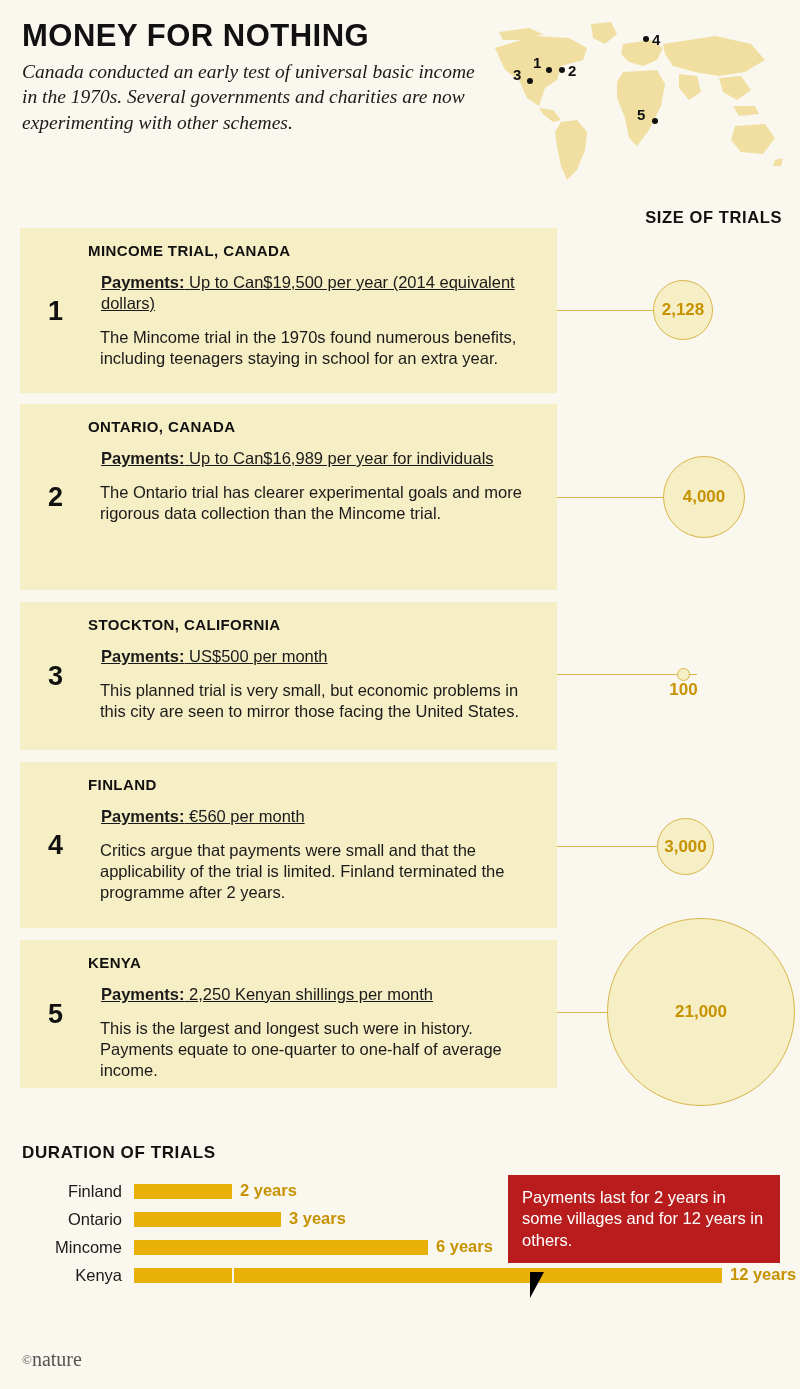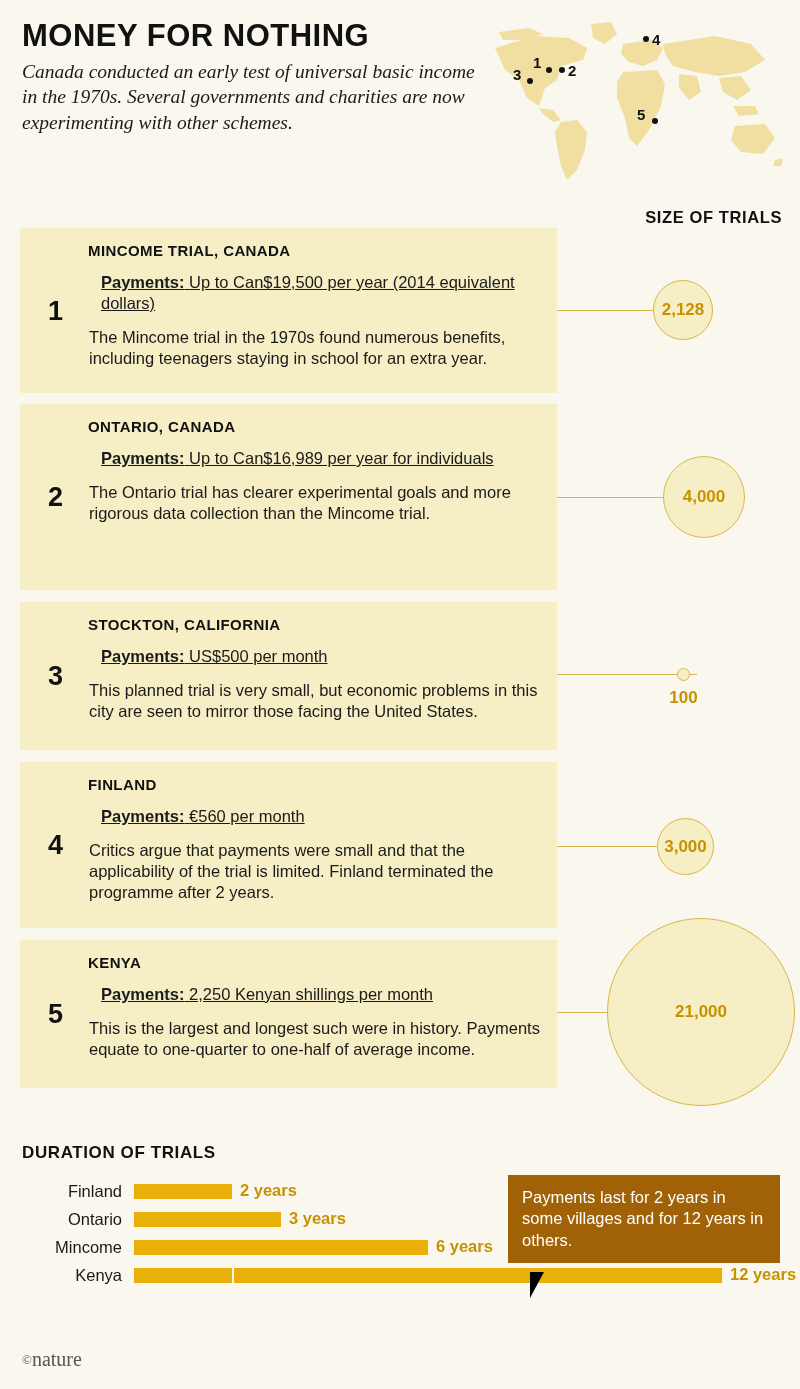--- a/index.html
+++ b/index.html
@@ -117,21 +117,21 @@
   }
   .pay {
     margin: 13px;
     font-size: 16.5px;
     line-height: 1.28;
     color: #1a1a1a;
     text-decoration: underline;
   }
   .pay b { font-weight: bold; }
   .desc {
-    margin: 1px;
+    margin: 12px;
     font-size: 16.5px;
     line-height: 1.28;
     color: #1a1a1a;
   }
 
   .connector {
     position: absolute;
     height: 1px;
     background: #d9b64a;
   }
@@ -147,21 +147,21 @@
   }
   .bubble-label {
     font-weight: bold;
     font-size: 17px;
     color: #c79200;
     white-space: nowrap;
   }
   .bubble-label.outside {
     position: absolute;
     top: 100%;
-    margin-top: 8px;
+    margin-top: 0;
     left: 50%;
     transform: translateX(-50%);
   }
 
   
   .duration-head {
     position: absolute;
     left: 22px;
     top: 1143px;
     font-weight: bold;
@@ -221,21 +221,21 @@
     color: #c79200;
     white-space: nowrap;
   }
 
   
   .callout {
     position: absolute;
     left: 508px;
     top: 1175px;
     width: 272px;
-    background: #a16207;
+    background: #b91c1c;
     color: #ffffff;
     padding: 12px 14px;
     box-sizing: border-box;
     font-size: 16.5px;
     line-height: 1.3;
   }
   .callout-tail {
     position: absolute;
     left: 530px;
     top: 1272px;

